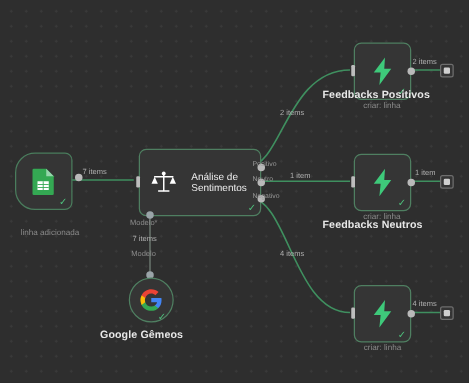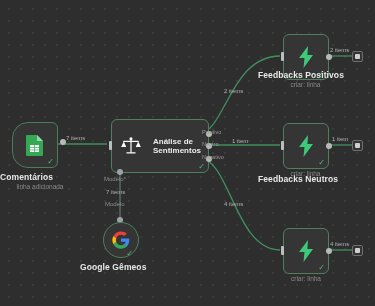--- a/index.html
+++ b/index.html
@@ -56,21 +56,21 @@
     position:absolute;
     color:#e8e8e8;font-size:8.5px;font-weight:bold;
     white-space:nowrap;letter-spacing:.1px;
   }
   .subcaption{
     position:absolute;text-align:center;
     color:#8a8a8a;font-size:6.5px;white-space:nowrap;
   }
 
   .main-title{
-    color:#ececec;font-size:8px;font-weight:bold;line-height:9.5px;
+    color:#ececec;font-size:8px;font-weight:normal;line-height:9.5px;
     margin-left:11px;white-space:nowrap;
   }
 
   
   .port{position:absolute;border-radius:50%;background:#b9b9b9;width:6px;height:6px;}
   .port-in{position:absolute;background:#bdbdbd;width:3px;height:9px;border-radius:1px;}
   .port-lbl{position:absolute;color:#9a9a9a;font-size:5.5px;white-space:nowrap;}
 
   .wire-lbl{
     position:absolute;color:#b0b0b0;font-size:6px;
@@ -129,21 +129,20 @@
         <path d="M12 1 l6 6 h-6 z" fill="#96d5ac"></path>
         <rect x="5" y="11" width="9" height="7" fill="#ffffff"></rect>
         <rect x="5" y="13.3" width="9" height="0.7" fill="#34a853"></rect>
         <rect x="5" y="15.6" width="9" height="0.7" fill="#34a853"></rect>
         <rect x="9.2" y="11" width="0.7" height="7" fill="#34a853"></rect>
       </svg>
       <span class="tick">✓</span>
       <span class="port" style="right:-9px;top:16px;"></span>
     </div>
   </div>
-  <div class="caption" style="left:0px;top:172px;width:80px;">Comentários</div>
   <div class="subcaption" style="left:0px;top:183px;width:80px;">linha adicionada</div>
 
   <div class="wire-lbl" style="left:66px;top:135px;">7 items</div>
 
   <div class="node" style="left:111px;top:119px;">
     <div class="main-box">
       <svg width="22" height="20" viewBox="0 0 24 22">
         <g stroke="#ffffff" stroke-width="1.3" fill="none" stroke-linecap="round">
           <line x1="12" y1="3" x2="12" y2="18"></line>
           <line x1="4" y1="6" x2="20" y2="6"></line>

